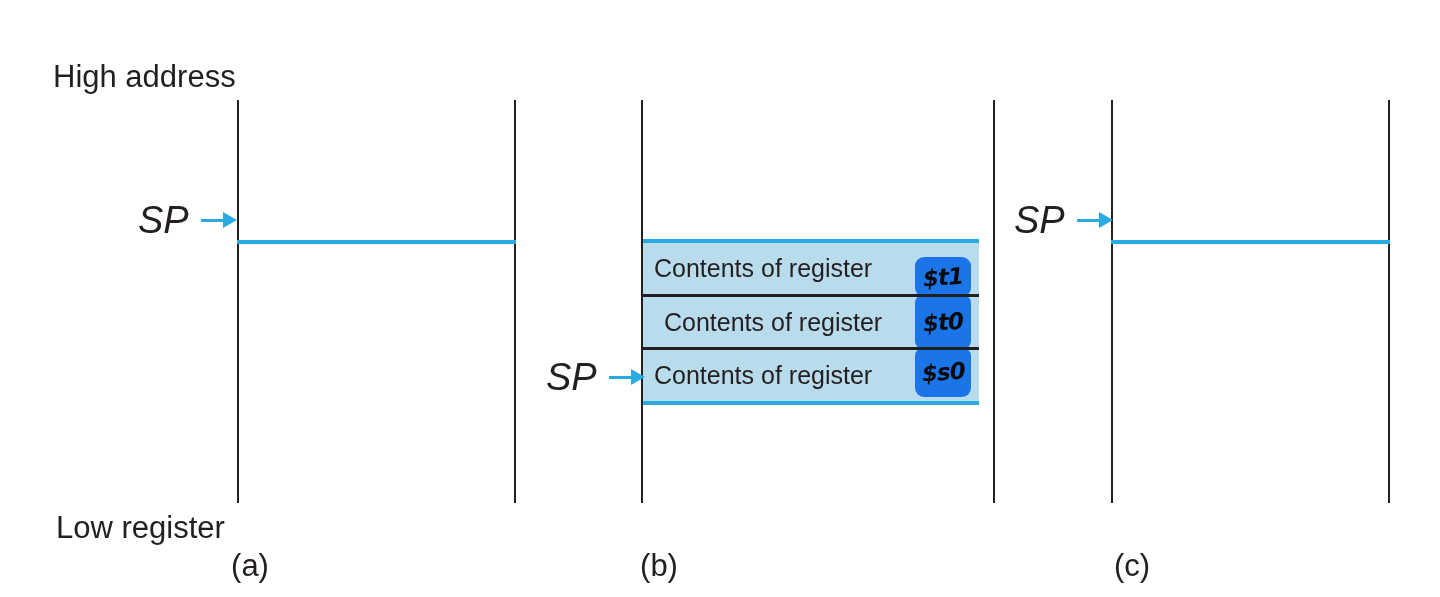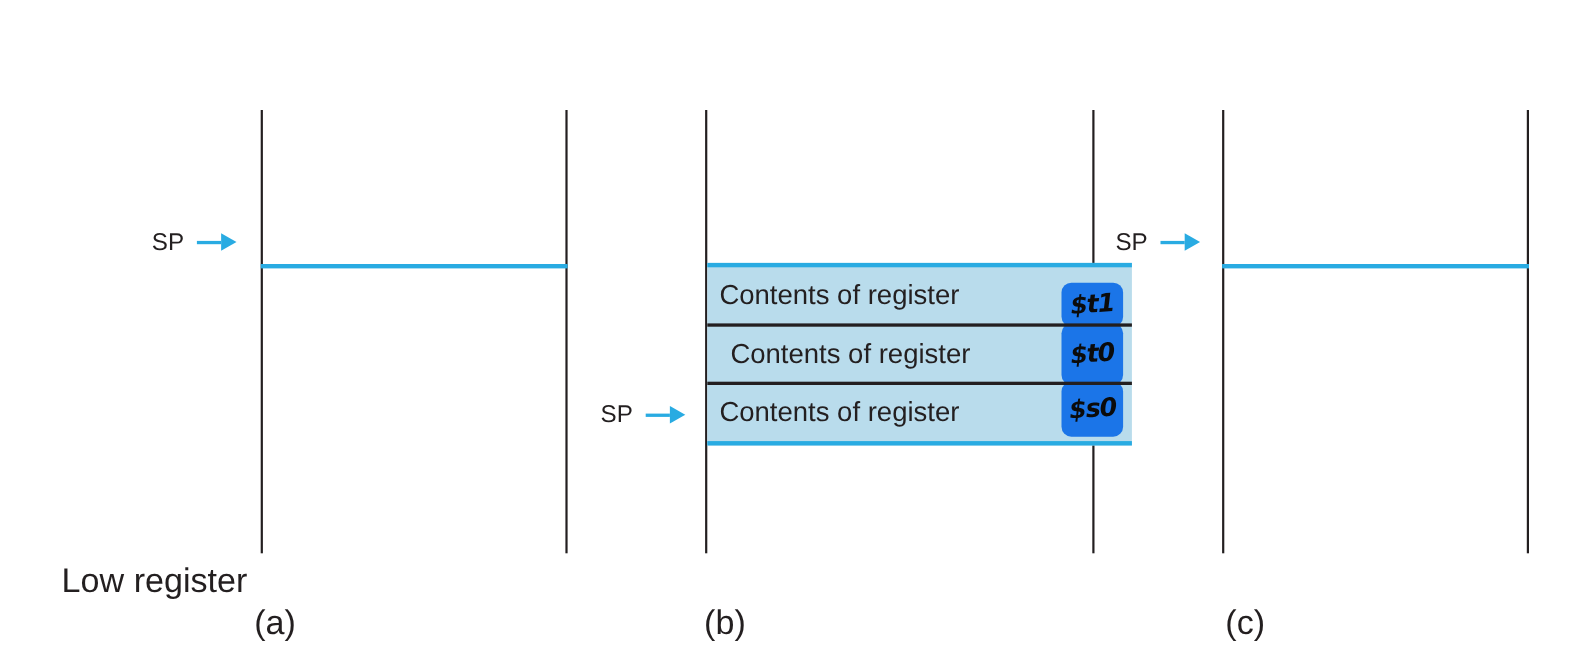--- a/index.html
+++ b/index.html
@@ -6,29 +6,29 @@
   html,body { background:#ffffff; }
   .stage {
     position:relative; width:1440px; height:597px; background:#ffffff;
     font-family:"Liberation Sans", sans-serif; color:#231F20; overflow:hidden;
   }
   .addr-label { position:absolute; font-size:31px; line-height:1.1; white-space:nowrap; }
   .vline { position:absolute; top:100px; width:2px; height:403px; background:#231F20; }
   .cyanline { position:absolute; height:4px; background:#29ABE2; }
 
   .sp-group { position:absolute; display:flex; align-items:center; gap:12px; height:36px; }
-  .sp-text { font-size:22px; line-height:36px; }
+  .sp-text { font-size:38px; line-height:36px;font-style:italic; }
   .sp-arrow { display:flex; align-items:center; }
   .arrow-shaft { width:22px; height:3px; background:#29ABE2; }
   .arrow-head { width:0; height:0; border-left:14px solid #29ABE2;
                 border-top:8px solid transparent; border-bottom:8px solid transparent; }
 
   .caption { position:absolute; top:548px; font-size:31px; transform:translateX(-50%); white-space:nowrap; }
 
-  .stack-b { position:absolute; left:643px; top:239px; width:386px; height:166px; background:#B9DCEC; }
+  .stack-b { position:absolute; left:643px; top:239px; width:336px; height:166px; background:#B9DCEC; }
   .bar { position:absolute; left:0; right:0; height:4px; background:#29ABE2; z-index:6; }
   .bar-top { top:0; }
   .bar-bottom { bottom:0; }
   .sep { position:absolute; left:0; right:0; height:3px; background:#231F20; z-index:5; }
   .sep-1 { top:55px; }
   .sep-2 { top:108px; }
   .stack-row { position:absolute; left:0; right:0; display:flex; align-items:center; }
   .row-1 { top:4px;   height:51px; }
   .row-2 { top:58px;  height:50px; }
   .row-3 { top:111px; height:51px; }
@@ -40,20 +40,21 @@
   .row-2 .reg-box { top:-3px; bottom:-3px; }
   .row-3 .reg-box { top:-3px; bottom:4px; }
   .reg-text { font-family:"DejaVu Sans", sans-serif; font-weight:bold; font-style:italic;
               font-size:23px; color:#0b0b0b; transform:rotate(-4deg); letter-spacing:-1px; }
 </style>
 </head>
 <body>
 
 <div class="stage">
 
+  <div class="addr-label" style="left:53px; top:60px;">High address</div>
   <div class="addr-label" style="left:56px; top:511px;">Low register</div>
 
   <div class="vline" style="left:237px;"></div>
   <div class="vline" style="left:514px;"></div>
   <div class="cyanline" style="left:237px; top:240px; width:279px;"></div>
   <div class="sp-group" style="left:138px; top:202px;">
     <span class="sp-text">SP</span>
     <span class="sp-arrow">
       <span class="arrow-shaft"></span>
       <span class="arrow-head"></span>

